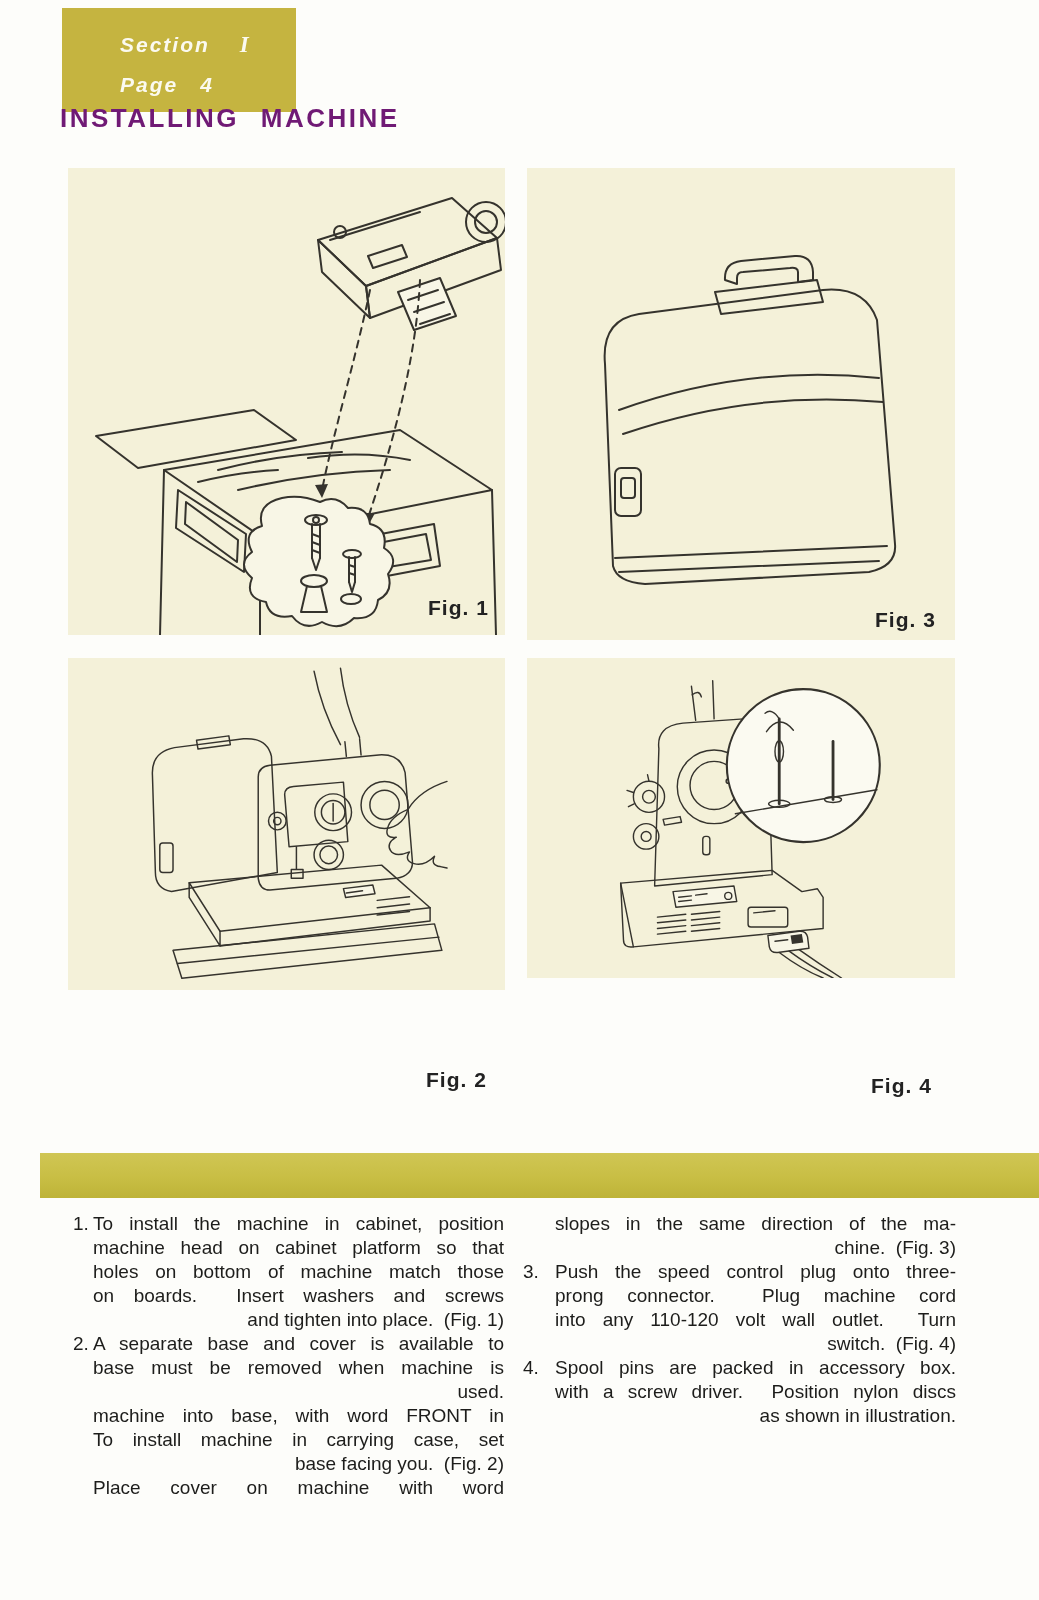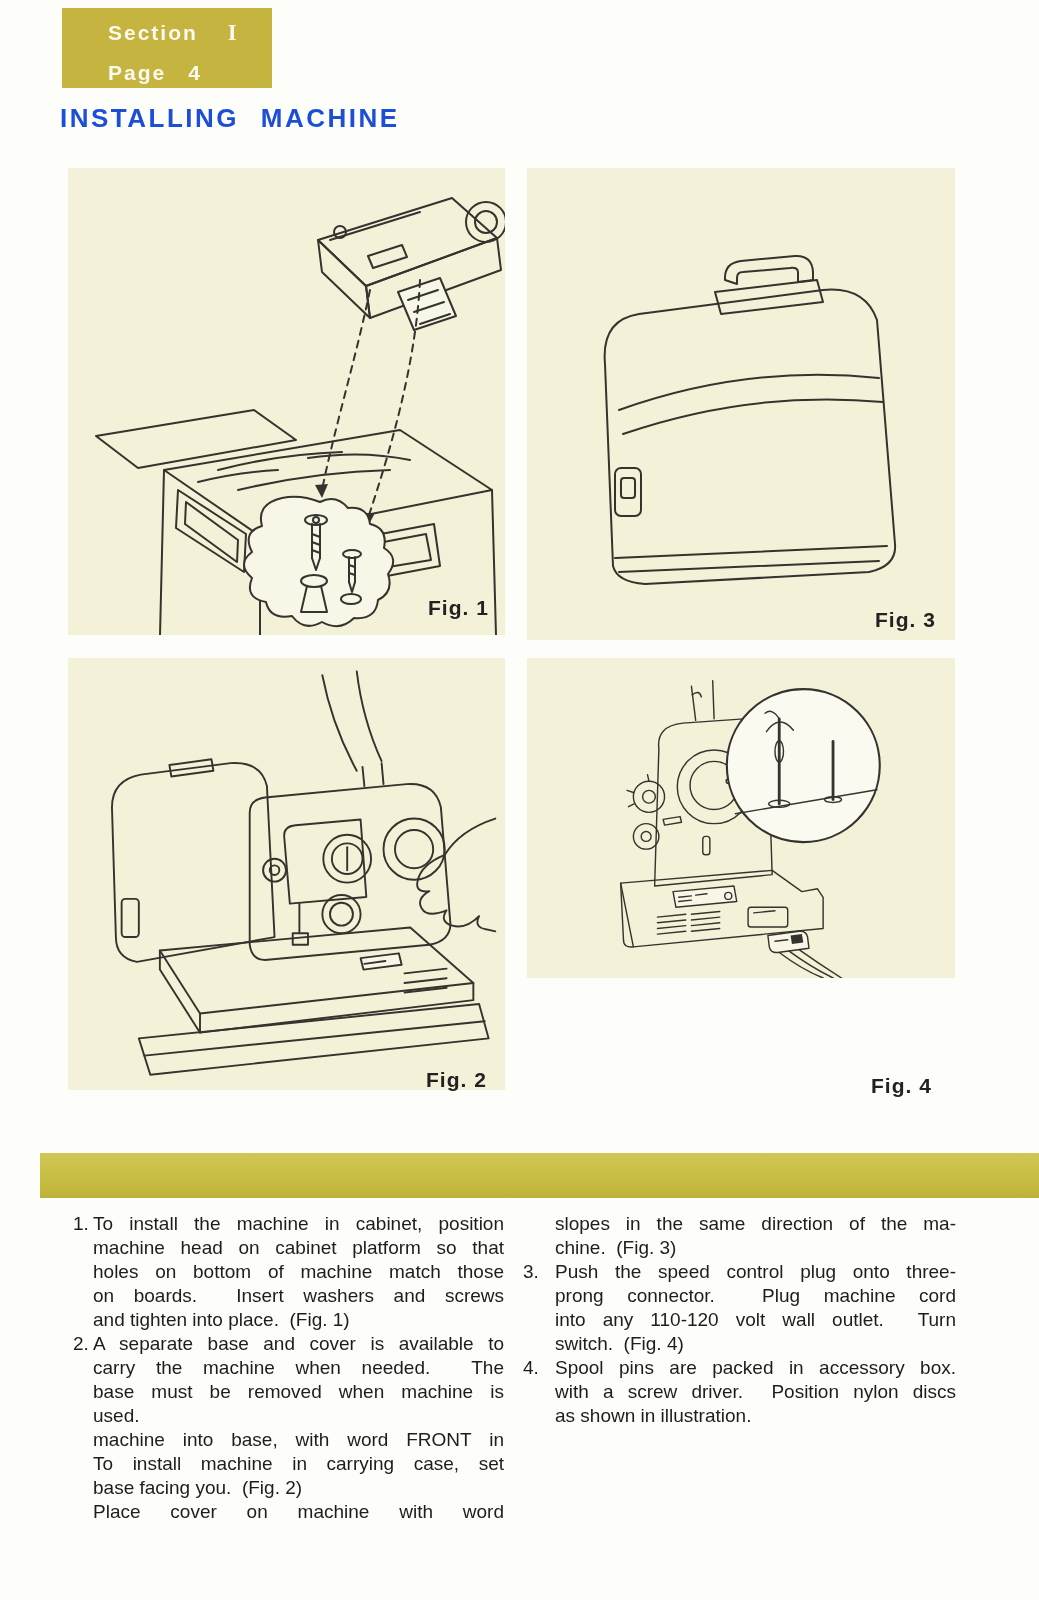--- a/index.html
+++ b/index.html
@@ -5,35 +5,35 @@
   html,body{margin:0;padding:0;background:#e9e9e6;}
   .page{
     position:relative;width:1039px;height:1600px;margin:0 auto;
     background:#fdfdfa;overflow:hidden;
     font-family:"Liberation Sans", sans-serif;color:#1d1d1b;
   }
   
   .badge{
     position:absolute;left:62px;top:8px;width:210px;height:80px;
     background:#c5b440;color:#fbfaf0;
-    padding:0;box-shadow:0 2px 0 rgba(255,255,255,.6);
+    padding:12px;box-shadow:0 2px 0 rgba(255,255,255,.6);font-style:italic;
   }
   .b-row{margin:10px 0 0 46px;font-size:21px;font-weight:bold;letter-spacing:2px;line-height:30px;white-space:nowrap;}
   .b-row .roman{font-family:"Liberation Serif", serif;font-weight:bold;margin-left:30px;font-size:23px;}
   .b-row .pnum{margin-left:22px;}
   .title{
     position:absolute;left:60px;top:102px;
     font-size:26px;font-weight:bold;letter-spacing:2.5px;word-spacing:12px;
-    color:#1d4ed8;line-height:32px;
+    color:#701a75;line-height:32px;
   }
   
   .panel{position:absolute;background:#f4f1d9;}
   #panel-1{left:68px;top:168px;width:437px;height:467px;}
   #panel-3{left:527px;top:168px;width:428px;height:472px;}
-  #panel-2{left:68px;top:658px;width:437px;height:432px;}
+  #panel-2{left:68px;top:658px;width:437px;height:332px;}
   #panel-4{left:527px;top:658px;width:428px;height:320px;}
   .figlabel{position:absolute;font-size:21px;font-weight:bold;color:#222;letter-spacing:1px;white-space:nowrap;}
   #panel-1 .figlabel{left:360px;top:428px;}
   #panel-3 .figlabel{left:348px;top:440px;}
   #panel-2 .figlabel{left:358px;top:410px;}
   #panel-4 .figlabel{left:344px;top:416px;}
   svg.art{position:absolute;left:0;top:0;width:100%;height:100%;}
   .art path,.art line,.art circle,.art ellipse,.art rect,.art polyline,.art polygon{
     fill:none;stroke:#35332d;stroke-width:2;stroke-linecap:round;stroke-linejoin:round;
   }
@@ -46,21 +46,21 @@
   .band{position:absolute;left:40px;top:1153px;right:0;height:45px;
     background:linear-gradient(180deg,#d0c654 0%,#c8be44 55%,#beb338 100%);}
   
   .col{position:absolute;top:1212px;font-size:19px;line-height:24px;}
   .col1{left:73px;width:431px;}
   .col2{left:523px;width:433px;}
   .tline{position:relative;min-height:24px;}
   .col1 .tline{padding-left:20px;}
   .col2 .tline{padding-left:32px;}
   .num{position:absolute;left:0;top:0;}
-  .txt{display:block;white-space:pre-wrap;}
+  .txt{display:block;white-space:pre-wrap;text-align:right;}
   .just .txt{text-align:justify;text-align-last:justify;}
 </style>
 </head>
 <body>
 
 <div class="page">
 
   <div class="badge">
     <div class="b-row">
       <span>Section</span><span class="roman">I</span>
@@ -245,23 +245,20 @@
         <span class="txt">on boards.  Insert washers and screws</span>
       </div>
       <div class="tline">
         <span class="txt">and tighten into place.  (Fig. 1)</span>
       </div>
       <div class="tline just">
         <span class="num">2.</span>
         <span class="txt">A separate base and cover is available to</span>
       </div>
       <div class="tline just">
-        <span class="txt">carry the machine when needed.  The</span>
-      </div>
-      <div class="tline just">
         <span class="txt">base must be removed when machine is</span>
       </div>
       <div class="tline">
         <span class="txt">used.</span>
       </div>
       <div class="tline just">
         <span class="txt">machine into base, with word FRONT in</span>
       </div>
       <div class="tline just">
         <span class="txt">To install machine in carrying case, set</span>

